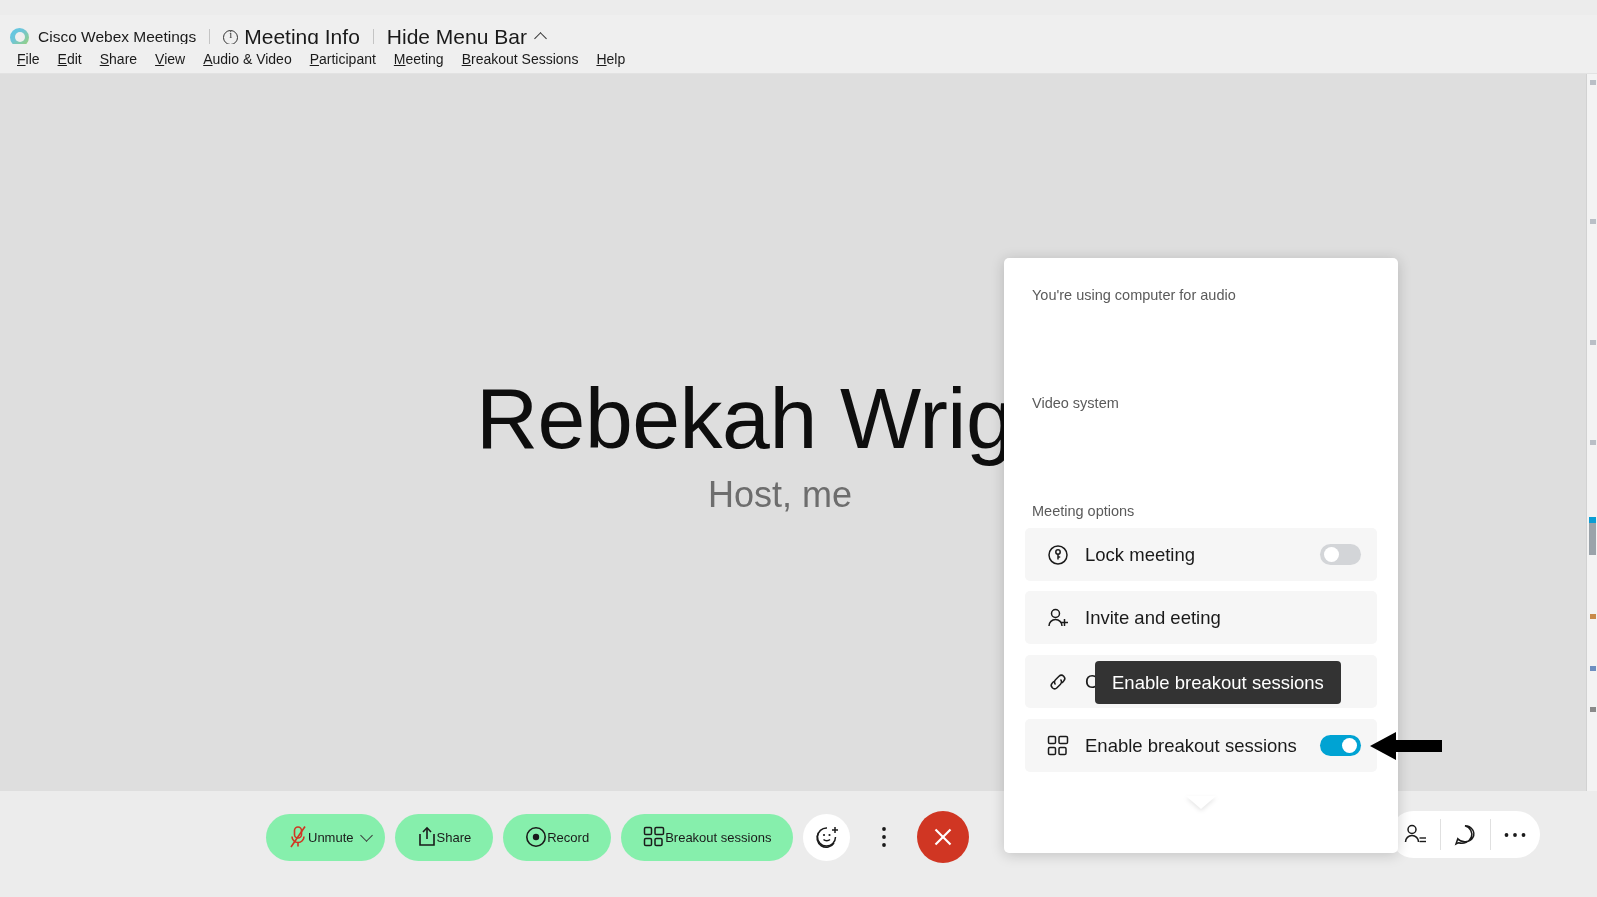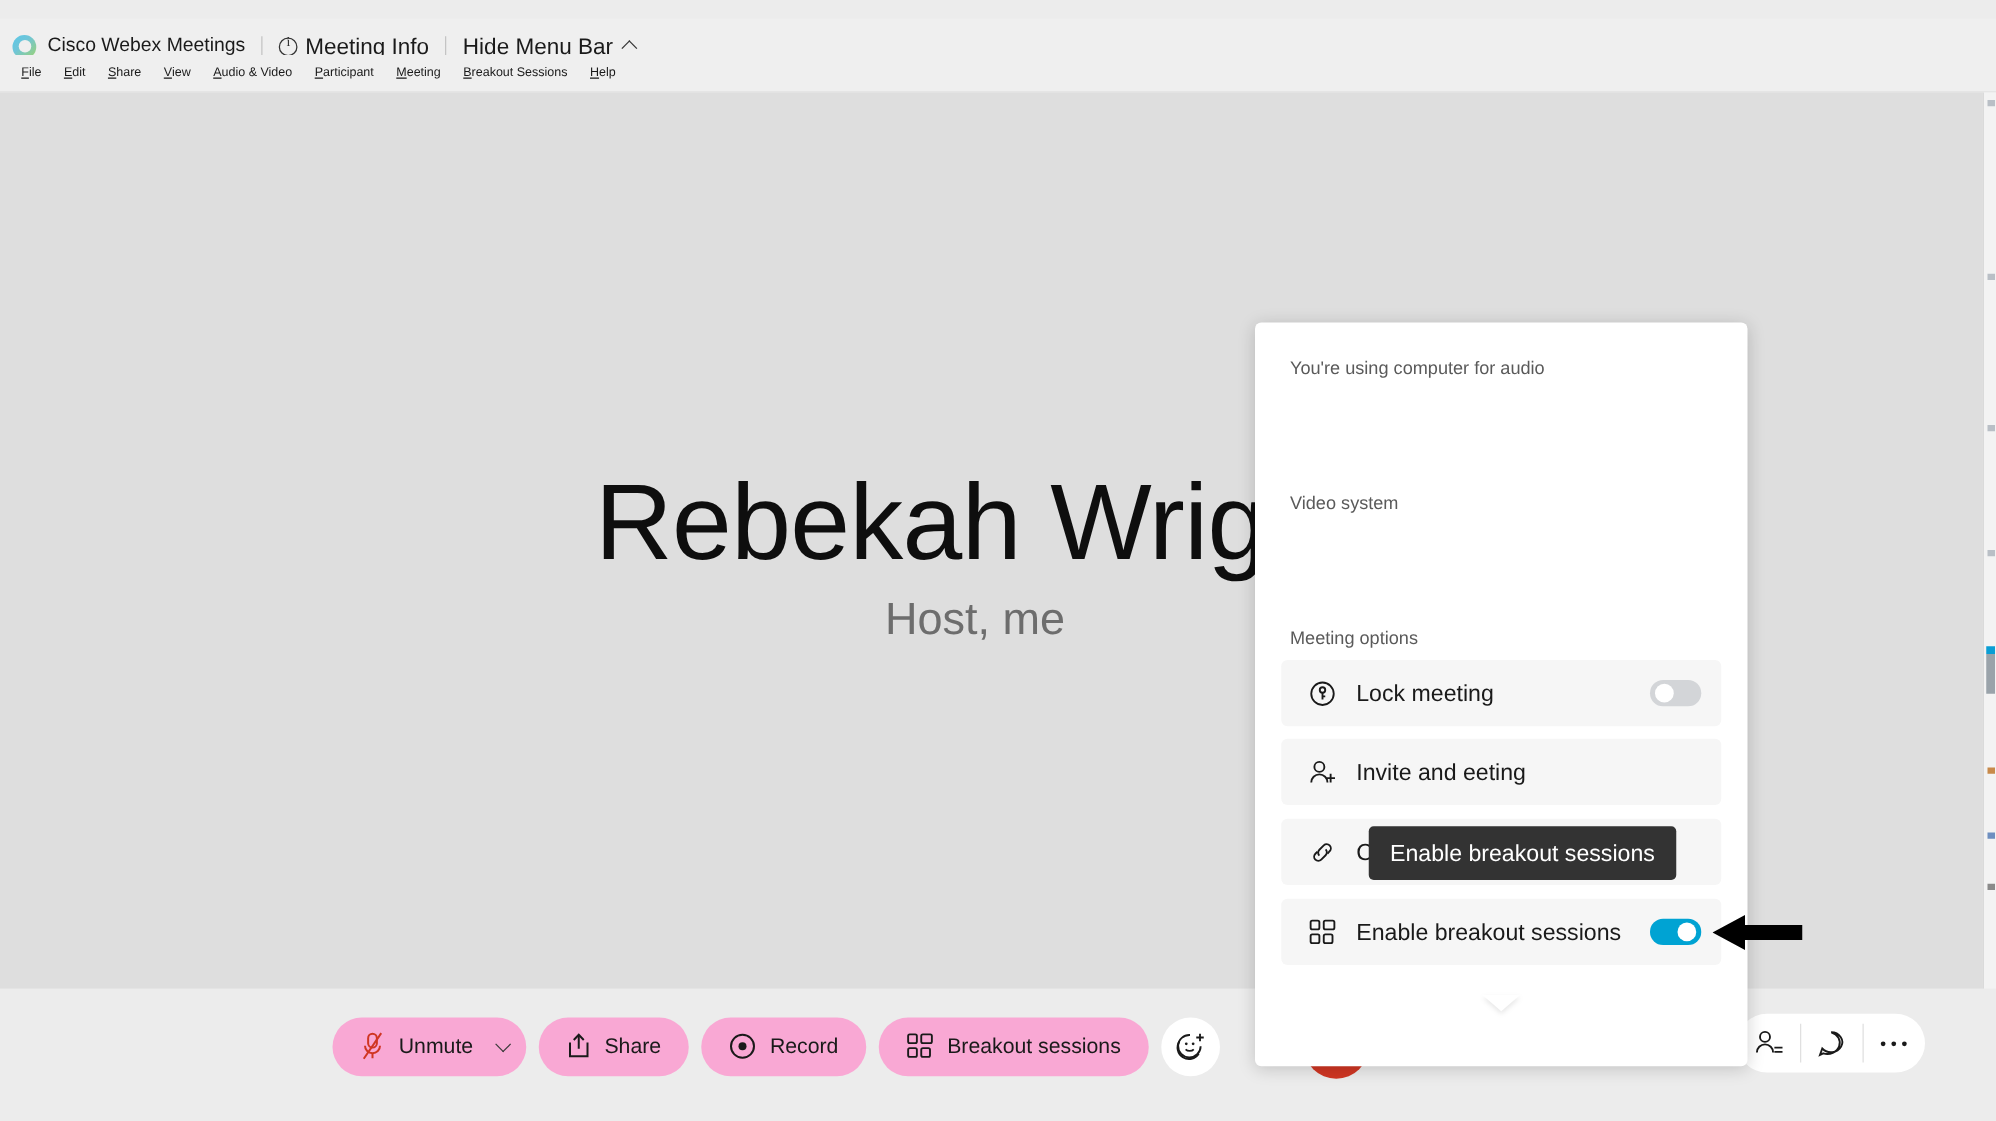--- a/index.html
+++ b/index.html
@@ -36,21 +36,21 @@
   .app-title {
     font-size: 15.5px; color: #1a1a1a; margin-left: 9px;
     white-space: nowrap;
   }
   .tb-sep {
     width: 1px; height: 17px; background: #c4c4c4;
     margin: 0 13px;
   }
   .tb-btn {
     display: flex; align-items: center; gap: 6px;
-    font-size: 18px; color: #1a1a1a; white-space: nowrap;
+    font-size: 21px; color: #1a1a1a; white-space: nowrap;
     cursor: default;
   }
   .info-icon {
     width: 15px; height: 15px; border: 1.3px solid #333;
     border-radius: 50%; position: relative; flex: 0 0 auto;
   }
   .info-icon::before {
     content: "i"; position: absolute; left: 0; right: 0; top: -2.5px;
     text-align: center; font-size: 11px; font-family: "Liberation Serif", serif;
     color: #333;
@@ -80,21 +80,21 @@
 
   
   .menubar {
     position: absolute; left: 0; top: 44px;
     width: 1597px; height: 30px;
     background: #efefef;
     display: flex; align-items: center;
     padding-left: 8px;
   }
   .menu-item {
-    font-size: 10px; color: #1a1a1a;
+    font-size: 14px; color: #1a1a1a;
     padding: 0 9px; white-space: nowrap; cursor: default;
     line-height: 30px;
   }
   .menu-item .u { text-decoration: underline; }
   .menubar-line {
     position: absolute; left: 0; top: 73px; width: 1597px; height: 1px;
     background: #e2e2e2;
   }
 
   
@@ -137,24 +137,24 @@
   .bottombar {
     position: absolute; left: 0; bottom: 0;
     width: 1597px; height: 106px;
     background: #ececec;
   }
   .bb-center {
     position: absolute; left: 266px; top: 20px;
     display: flex; align-items: center; gap: 10px;
   }
   .pill {
-    height: 47px; background: #f9a8d4; border-radius: 24px;
+    height: 47px; background: #86efac; border-radius: 24px;
     display: flex; align-items: center;
-    padding: 0 22px; gap: 11px;
-    font-size: 17px; color: #1a1a1a; white-space: nowrap;
+    padding: 0 22px; 
+    font-size: 13px; color: #1a1a1a; white-space: nowrap;
     cursor: default;
   }
   .pill.with-caret { padding-right: 14px; }
   .pill-caret {
     width: 9px; height: 9px; border-right: 1.7px solid #3a3a3a;
     border-bottom: 1.7px solid #3a3a3a; transform: rotate(45deg);
     margin-left: 8px; margin-top: -4px;
   }
   .pill-icon { display: flex; align-items: center; flex: 0 0 auto; }
   .circle-btn {

